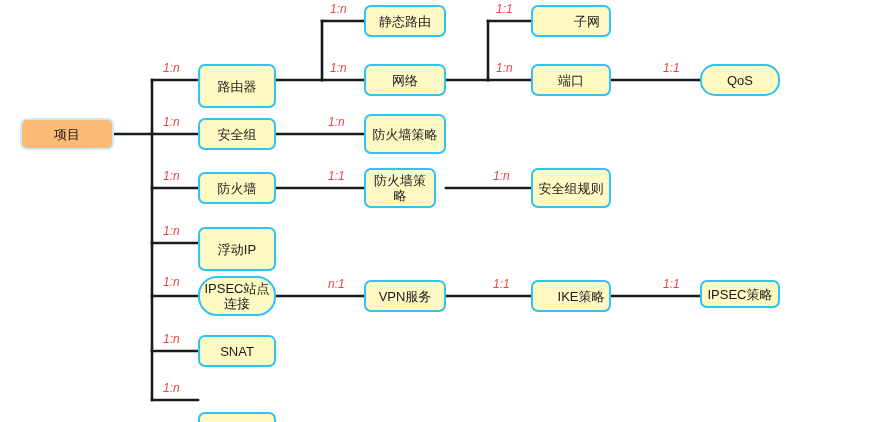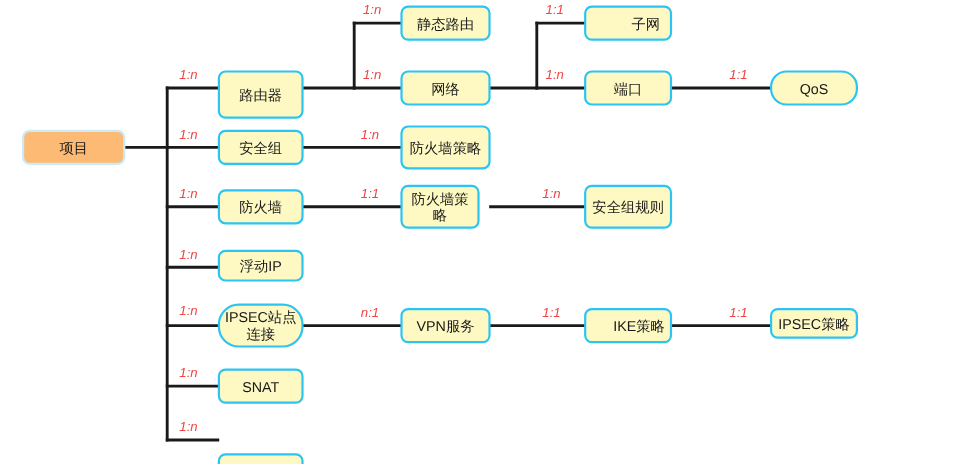--- a/index.html
+++ b/index.html
@@ -93,21 +93,21 @@
       <div class="node" style="left: 364px; top: 5px; width: 82px; height: 32px;">静态路由</div>
       <div class="node" style="left: 364px; top: 64px; width: 82px; height: 32px;">网络</div>
       <div class="node" style="left: 531px; top: 5px; width: 80px; height: 32px; padding-left: 36px;">子网</div>
       <div class="node" style="left: 531px; top: 64px; width: 80px; height: 32px;">端口</div>
       <div class="node" style="left: 700px; top: 64px; width: 80px; height: 32px; border-radius: 15px;">QoS</div>
       <div class="node" style="left: 198px; top: 118px; width: 78px; height: 32px;">安全组</div>
       <div class="node" style="left: 364px; top: 114px; width: 82px; height: 40px;">防火墙策略</div>
       <div class="node" style="left: 198px; top: 172px; width: 78px; height: 32px;">防火墙</div>
       <div class="node" style="left: 364px; top: 168px; width: 72px; height: 40px;">防火墙策略</div>
       <div class="node" style="left: 531px; top: 168px; width: 80px; height: 40px;">安全组规则</div>
-      <div class="node" style="left: 198px; top: 227px; width: 78px; height: 29px;">浮动IP</div>
+      <div class="node" style="left: 198px; top: 227px; width: 78px; height: 44px;">浮动IP</div>
       <div class="node" style="left: 198px; top: 276px; width: 78px; height: 40px; border-radius: 19px;">IPSEC站点连接</div>
       <div class="node" style="left: 364px; top: 280px; width: 82px; height: 32px;">VPN服务</div>
       <div class="node" style="left: 531px; top: 280px; width: 80px; height: 32px; padding-left: 24px;">IKE策略</div>
       <div class="node" style="left: 700px; top: 280px; width: 80px; height: 28px;">IPSEC策略</div>
       <div class="node" style="left: 198px; top: 335px; width: 78px; height: 32px;">SNAT</div>
       <div class="node" style="left: 198px; top: 384px; width: 78px; height: 32px; margin-top: 28px;">L2BR</div>
     </div>
   <div id="labels-layer">
       <div class="edge-label" style="left: 163px; top: 62px;">1:n</div>
       <div class="edge-label" style="left: 163px; top: 116px;">1:n</div>

